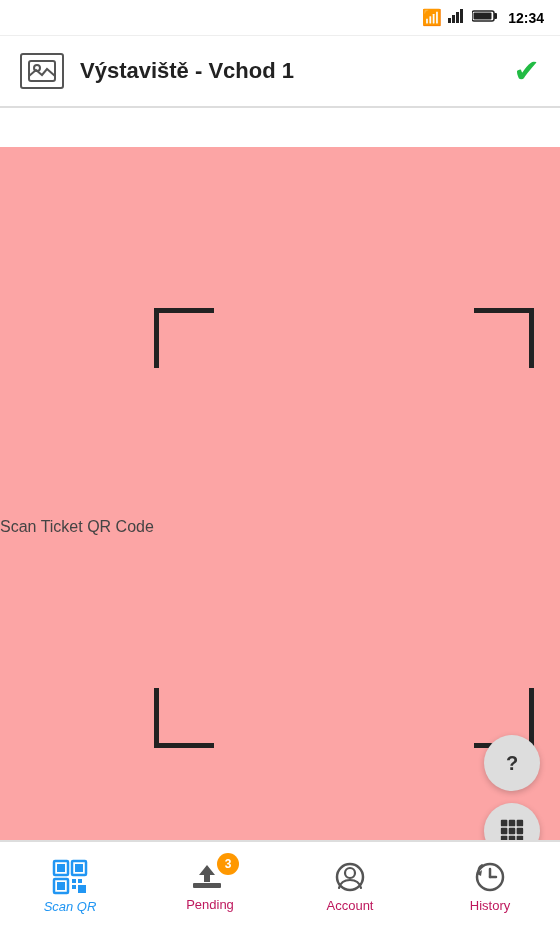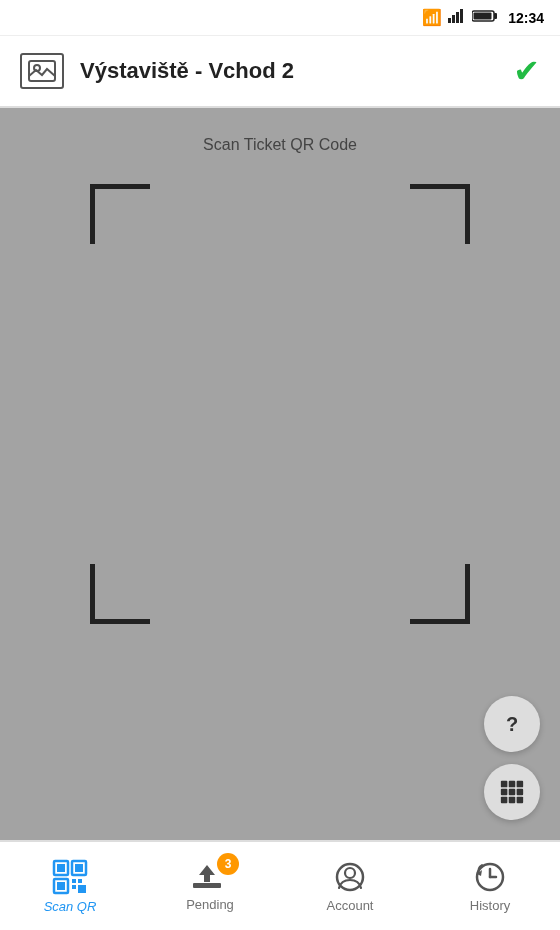--- a/index.html
+++ b/index.html
@@ -65,25 +65,26 @@
     .header-check {
       color: #22bb44;
       font-size: 32px;
       line-height: 1;
     }
 
     
     .main-area {
       flex: 1;
       height: calc(930px - 36px - 72px - 90px);
-      background: #a3a3a3;
-      display: flex;
-      flex-direction: column;
-      align-items: center;
-      position: relative;
+      background: #fca5a5;
+      display: flex;
+      flex-direction: row;
+      align-items: center;
+      position: relative;
+      margin-top: 39px;
     }
 
     .scan-label {
       margin-top: 28px;
       font-size: 16px;
       color: #444;
       text-align: center;
     }
 
     
@@ -184,21 +185,21 @@
       position: relative;
     }
 
     .nav-item.active .nav-label {
       color: #2196F3;
       font-style: italic;
     }
 
     .nav-item .nav-label {
       font-size: 13px;
-      color: #737373;
+      color: #be185d;
       font-weight: 500;
     }
 
     
     .qr-icon-svg {
       width: 36px;
       height: 36px;
     }
 
     
@@ -249,21 +250,21 @@
 </div>
 
 <div class="header">
   <div class="header-icon">
     <svg width="28" height="22" viewBox="0 0 28 22">
       <rect x="1" y="1" width="26" height="20" rx="2" fill="none" stroke="#555" stroke-width="2"></rect>
       <circle cx="9" cy="8" r="3" fill="none" stroke="#555" stroke-width="2"></circle>
       <polyline points="1,16 8,10 14,15 19,9 27,16" fill="none" stroke="#555" stroke-width="2"></polyline>
     </svg>
   </div>
-  <span class="header-title">Výstaviště - Vchod 2</span>
+  <span class="header-title">Výstaviště - Vchod 1</span>
   <span class="header-check">✔</span>
 </div>
 
 <div class="main-area">
   <div class="scan-label">Scan Ticket QR Code</div>
 
   <div class="scanner-frame">
     <div class="corner corner-tl"></div>
     <div class="corner corner-tr"></div>
     <div class="corner corner-bl"></div>

